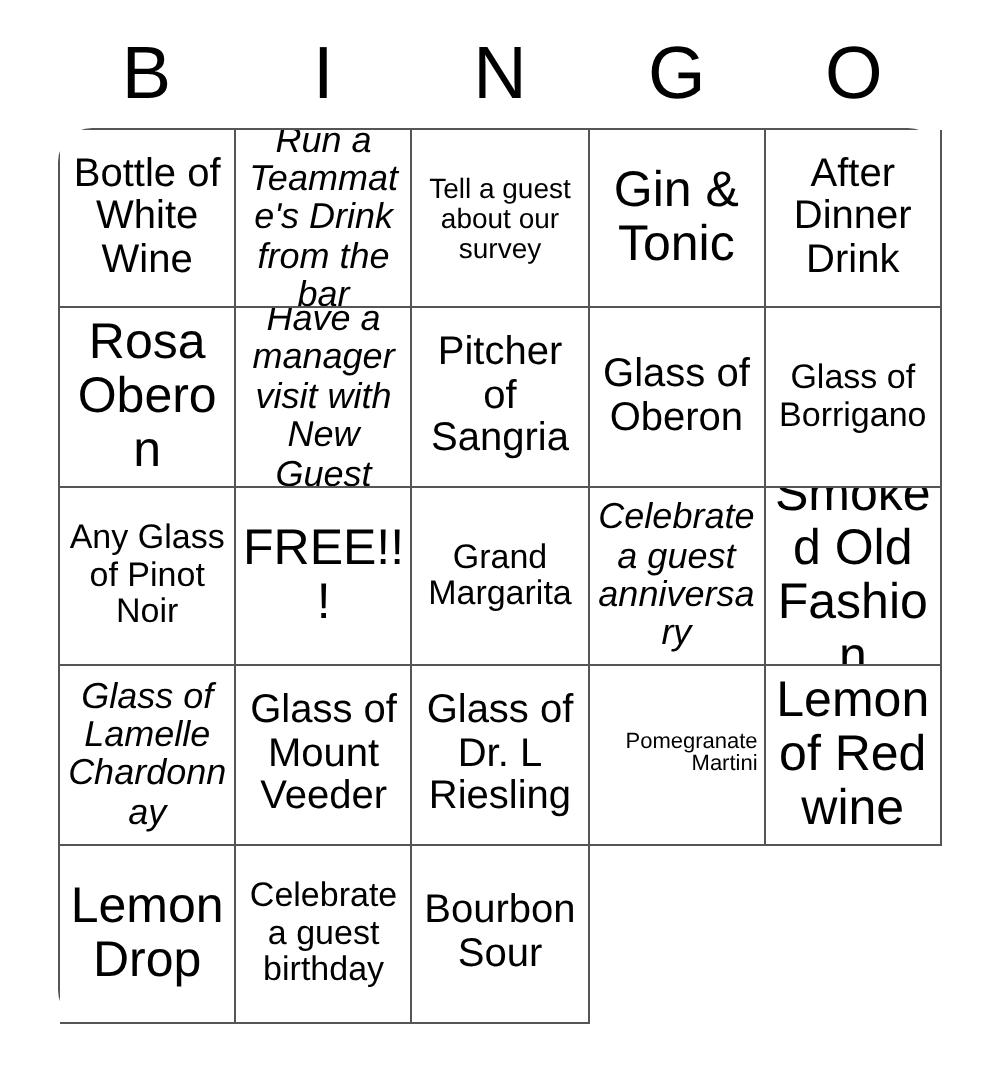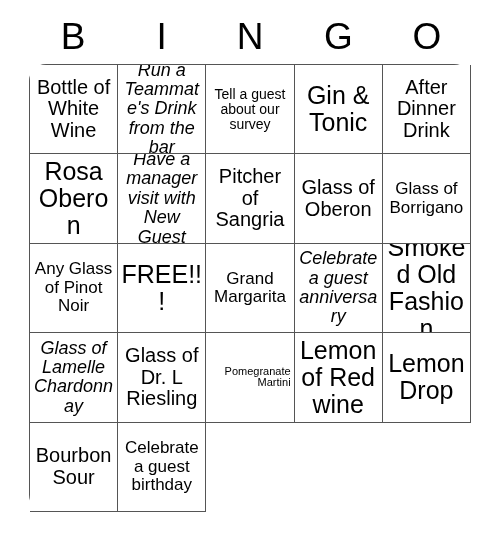--- a/index.html
+++ b/index.html
@@ -138,32 +138,35 @@
       <div class="cell fs-xs">
         <span class="cell-text">Celebrate a guest anniversary</span>
       </div>
       <div class="cell fs-xl">
         <span class="cell-text">Smoked Old Fashion</span>
       </div>
       <div class="cell fs-xs">
         <span class="cell-text">Glass of Lamelle Chardonnay</span>
       </div>
       <div class="cell fs-lg">
+        <span class="cell-text">Glass of Mount Veeder</span>
+      </div>
+      <div class="cell fs-lg">
         <span class="cell-text">Glass of Dr. L Riesling</span>
       </div>
       <div class="cell fs-xxs">
         <span class="cell-text">Pomegranate Martini</span>
       </div>
       <div class="cell fs-xl">
         <span class="cell-text">Lemon of Red wine</span>
       </div>
       <div class="cell fs-xxl">
         <span class="cell-text">Lemon Drop</span>
       </div>
+      <div class="cell fs-md">
+        <span class="cell-text">Celebrate a guest birthday</span>
+      </div>
       <div class="cell fs-lg">
         <span class="cell-text">Bourbon Sour</span>
-      </div>
-      <div class="cell fs-md">
-        <span class="cell-text">Celebrate a guest birthday</span>
       </div>
     </div>
 
 </div>
 
 </body></html>

